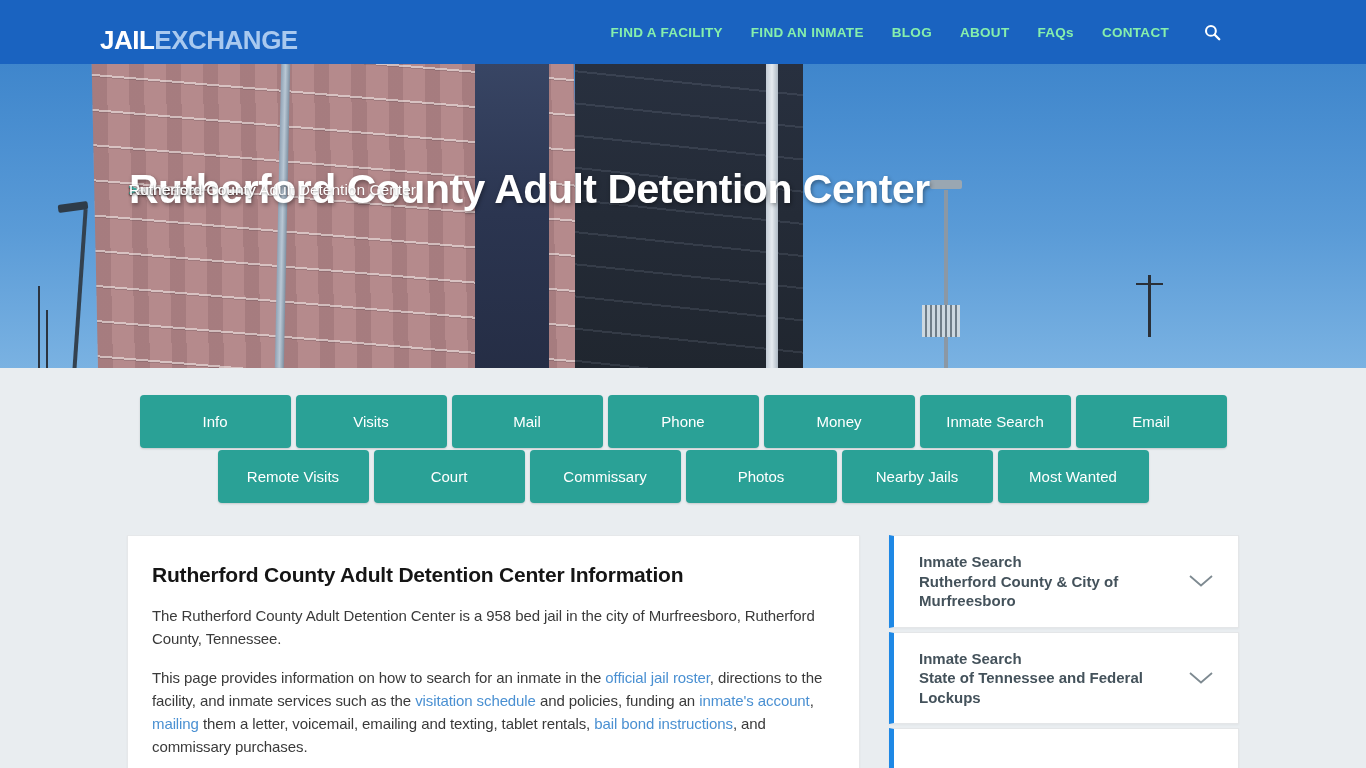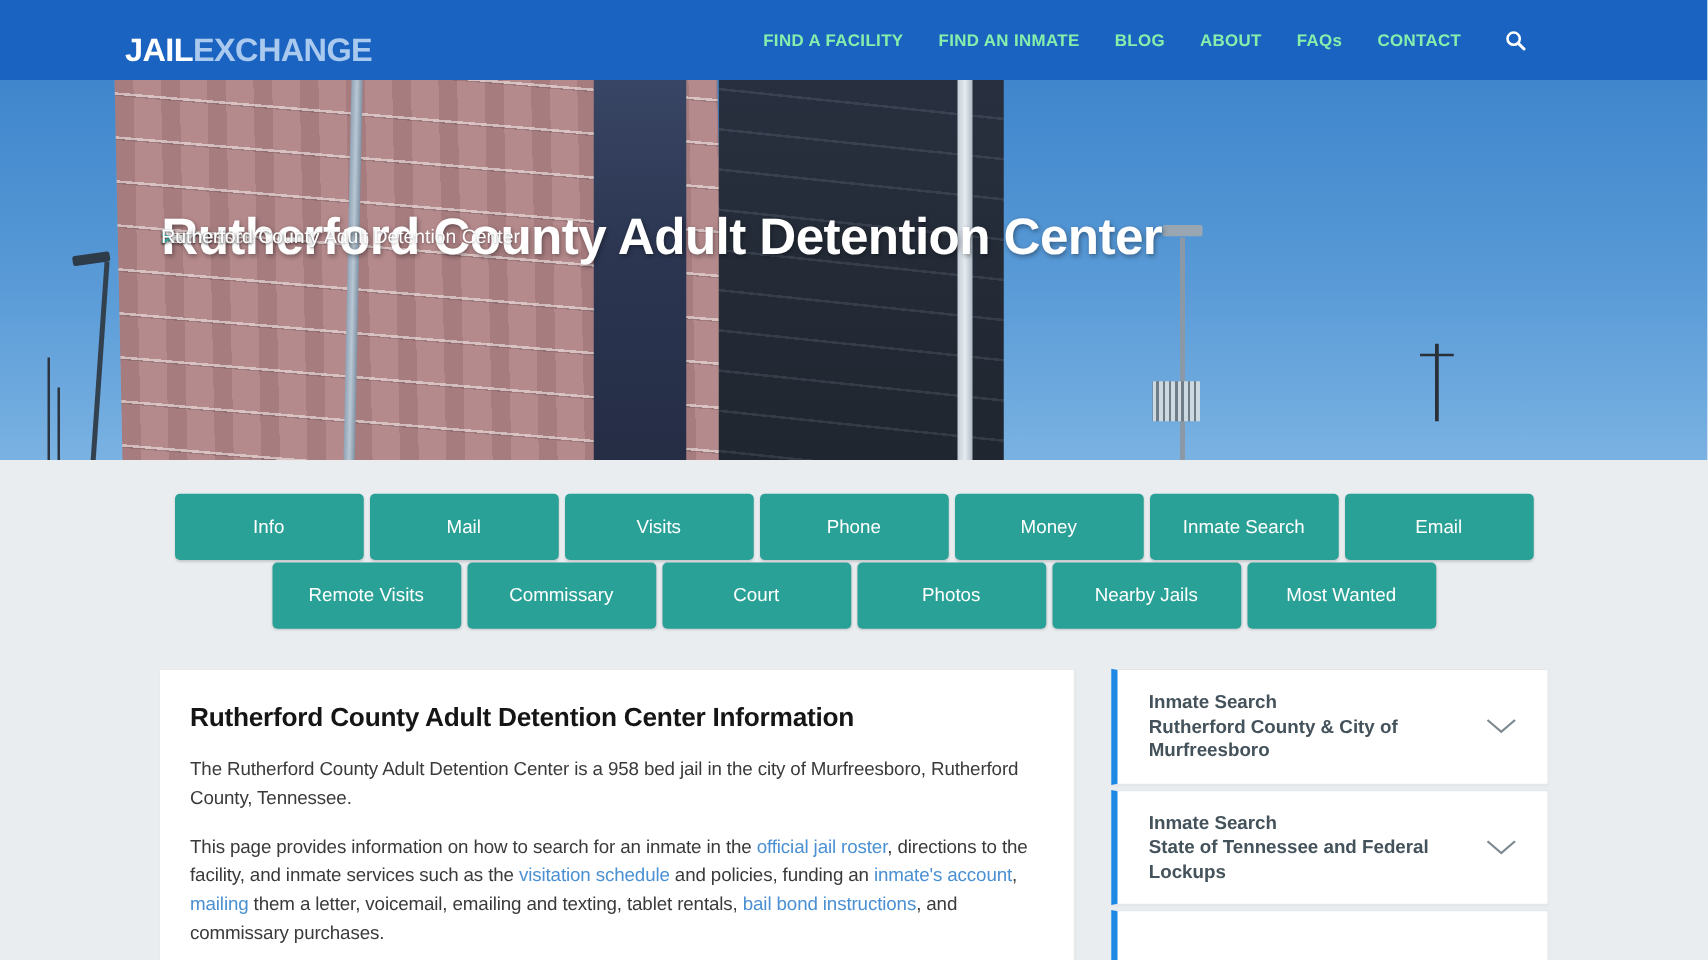--- a/index.html
+++ b/index.html
@@ -175,31 +175,31 @@
       <a class="crumb-link">Rutherford County</a>
       <span class="sep">&gt;</span>
       <span class="crumb-current">Rutherford County Adult Detention Center</span>
     </div>
   </div>
 </div>
 
 <div class="actions">
   <div class="btn-row">
     <a class="action-btn">Info</a>
+    <a class="action-btn">Visits</a>
     <a class="action-btn">Mail</a>
-    <a class="action-btn">Visits</a>
     <a class="action-btn">Phone</a>
     <a class="action-btn">Money</a>
     <a class="action-btn">Inmate Search</a>
     <a class="action-btn">Email</a>
   </div>
   <div class="btn-row">
     <a class="action-btn">Remote Visits</a>
+    <a class="action-btn">Court</a>
     <a class="action-btn">Commissary</a>
-    <a class="action-btn">Court</a>
     <a class="action-btn">Photos</a>
     <a class="action-btn">Nearby Jails</a>
     <a class="action-btn">Most Wanted</a>
   </div>
 </div>
 
 <div class="main">
   <div class="content-card">
     <h2>Rutherford County Adult Detention Center Information</h2>
     <p>The Rutherford County Adult Detention Center is a 958 bed jail in the city of Murfreesboro, Rutherford County, Tennessee.</p>

